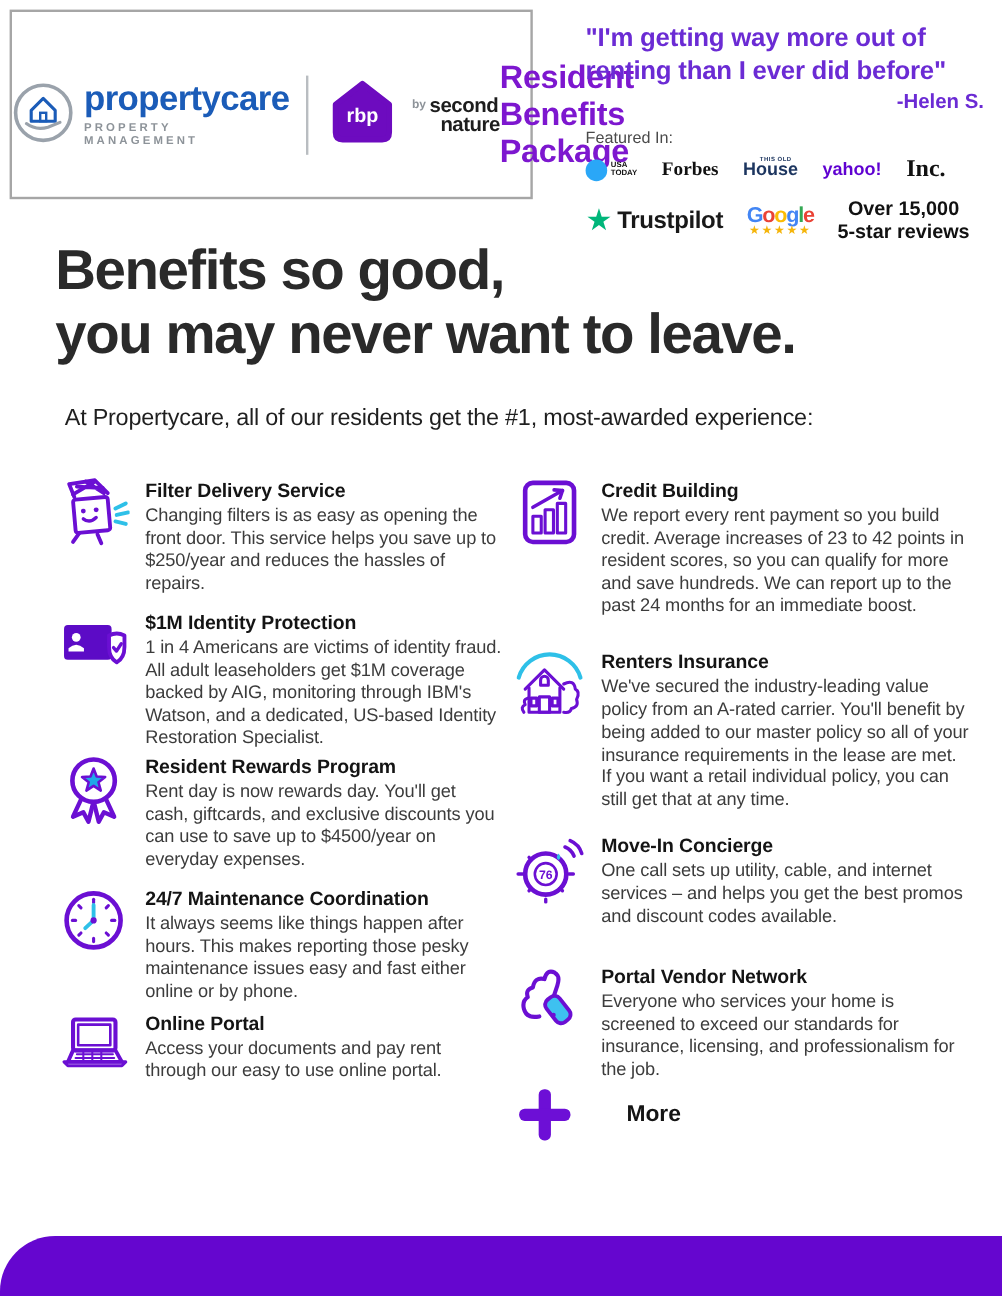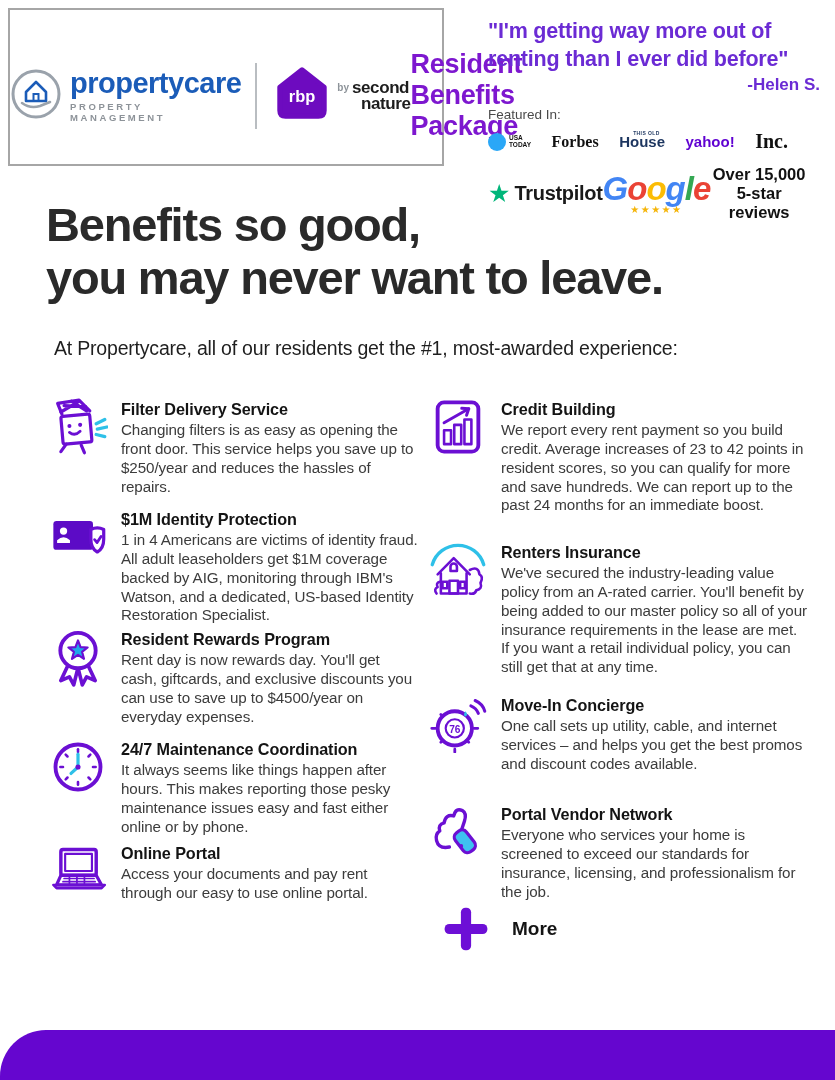--- a/index.html
+++ b/index.html
@@ -7,21 +7,21 @@
         font-family:"Liberation Sans", sans-serif;color:#262626;}
 
   
   .header-box{position:absolute;left:8px;top:8px;width:436px;height:158px;border:2px solid #a6a6a6;
               background:#fff;box-sizing:border-box;display:flex;flex-direction:row;align-items:center;}
   .logo-row{display:flex;align-items:center;gap:14px;margin-top:18px;}
   .pc-logo{display:flex;align-items:center;gap:8px;}
   .pc-text .pc-name{font-size:29px;font-weight:800;color:#1b5cb8;letter-spacing:-0.5px;line-height:1;}
   .pc-text .pc-tag{font-size:9.5px;color:#8d9399;letter-spacing:2.6px;margin-top:3px;font-weight:600;}
   .logo-divider{width:2px;height:66px;background:#b9bdc1;}
-  .rbp-wrap{display:flex;align-items:center;gap:4px;}
+  .rbp-wrap{display:flex;align-items:center;gap:10px;}
   .sn-block{display:flex;align-items:flex-start;gap:3px;}
   .sn-by{font-size:10px;color:#8d9399;font-weight:600;margin-top:2px;}
   .sn-text{font-size:17px;font-weight:800;color:#1d1d1d;line-height:0.92;letter-spacing:-0.4px;}
   .sn-text .l2{margin-left:9px;}
   .package-title{font-size:27px;font-weight:800;color:#7d17cf;margin-top:16px;letter-spacing:-0.3px;}
 
   
   .testimonial{position:absolute;left:488px;top:18px;width:342px;}
   .quote{font-size:21.5px;font-weight:700;color:#6b2bd4;line-height:1.28;letter-spacing:-0.2px;}
   .attribution{font-size:17px;font-weight:700;color:#6b2bd4;text-align:right;padding-right:10px;margin-top:2px;}
@@ -33,38 +33,38 @@
   .forbes{font-family:"Liberation Serif", serif;font-size:16px;font-weight:700;color:#111;}
   .toh{position:relative;font-size:15px;font-weight:800;color:#1c355f;}
   .toh-top{position:absolute;top:-3px;left:14px;font-size:5px;font-weight:700;letter-spacing:0.4px;}
   .yahoo{font-size:15px;font-weight:800;color:#5f01d1;}
   .inc{font-family:"Liberation Serif", serif;font-size:20px;font-weight:800;color:#111;}
   .reviews-row{display:flex;align-items:center;justify-content:space-between;margin-top:12px;width:320px;}
   .trustpilot{display:flex;align-items:center;gap:4px;}
   .tp-star{font-size:25px;color:#00b67a;line-height:1;}
   .tp-label{font-size:20px;font-weight:600;color:#191919;letter-spacing:-0.3px;}
   .google{display:flex;flex-direction:column;align-items:center;line-height:1;}
-  .g-word{font-size:33px;font-weight:700;letter-spacing:-1px;font-style:italic;}
+  .g-word{font-size:18px;font-weight:700;letter-spacing:-1px;}
   .g-stars{font-size:10px;color:#f5b50a;letter-spacing:1.5px;margin-top:0px;}
   .reviews-text{font-size:16.5px;font-weight:800;color:#111;line-height:1.15;text-align:center;}
 
   
   .headline{position:absolute;left:46px;top:198px;font-size:47px;font-weight:900;color:#2a2a2a;
             line-height:1.13;letter-spacing:-1.2px;}
   .subtitle{position:absolute;left:54px;top:337px;font-size:19.5px;color:#1f1f1f;letter-spacing:-0.2px;}
 
   
   .benefit{position:absolute;display:flex;gap:13px;align-items:flex-start;}
   .b-icon{flex:0 0 60px;width:60px;height:60px;margin-top:-3px;}
   .b-icon svg{width:100%;height:100%;}
   .b-title{font-size:16.2px;font-weight:800;color:#141414;margin-bottom:2px;letter-spacing:-0.1px;}
   .b-desc{font-size:15.2px;color:#3c3c3c;line-height:1.24;letter-spacing:-0.1px;}
   .b-text-l{width:298px;}
   .b-text-r{width:308px;}
-  .more-row{position:absolute;left:440px;top:903px;display:flex;align-items:center;gap:20px;}
+  .more-row{position:absolute;left:428px;top:903px;display:flex;align-items:center;gap:42px;}
   .more-icon{width:52px;height:52px;}
   .more-label{font-size:19px;font-weight:800;color:#141414;}
 
   
   .bottom-band{position:absolute;left:0;top:1030px;width:835px;height:50px;background:#6506cf;
                border-top-left-radius:46px;}
 </style>
 </head>
 <body>
 

